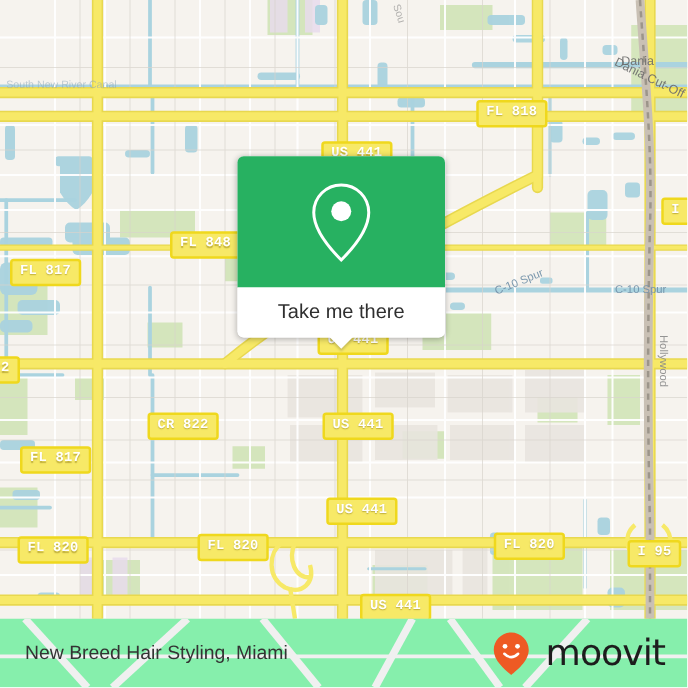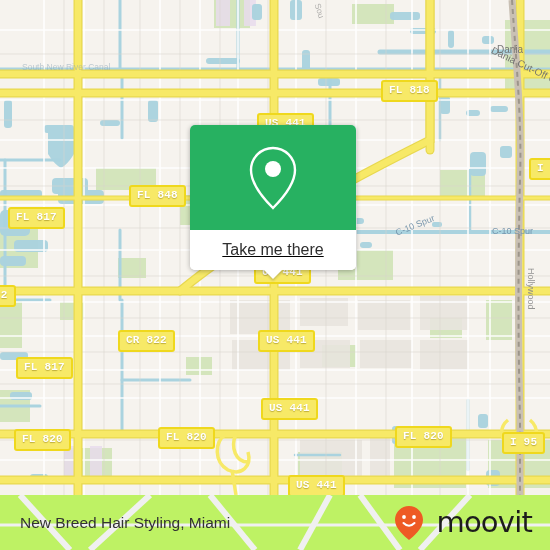--- a/index.html
+++ b/index.html
@@ -95,21 +95,20 @@
     justify-content: center;
   }
   .card-bottom {
     background: #ffffff;
     height: 40px;
     border-radius: 0 0 5px 5px;
     display: flex;
     align-items: center;
     justify-content: center;
     position: relative;
-    text-decoration: underline;
   }
   .card-label {
     color: #2f2f2f;
     font-size: 16px;
     font-family: "Liberation Sans", sans-serif;
   }
   .card-tail {
     position: absolute;
     left: 50%;
     bottom: -9px;
@@ -121,21 +120,21 @@
     filter: drop-shadow(0 2px 1px rgba(0,0,0,0.18));
   }
 
   
   .footer {
     position: absolute;
     left: 0;
     top: 495px;
     width: 550px;
     height: 55px;
-    background: #bef264;
+    background: #86efac;
     display: flex;
     align-items: center;
     justify-content: space-between;
     box-sizing: border-box;
     padding: 0 18px 0 20px;
     overflow: hidden;
   }
   .footer-watermark {
     position: absolute;
     left: 0; top: 0;
@@ -372,36 +371,36 @@
         <path d="M508,420 C498,428 500,444 514,446"></path>
         <path d="M530,420 C540,428 538,444 526,446"></path>
       </g>
 
       <g>
         <path d="M512,0 C516,60 522,120 520,180 C518,260 518,340 520,420 L520,495" stroke="#c9c0b4" stroke-width="7" fill="none"></path>
         <path d="M512,0 C516,60 522,120 520,180 C518,260 518,340 520,420 L520,495" stroke="#9c958a" stroke-width="2" fill="none" stroke-dasharray="5 4"></path>
       </g>
     </svg>
 
-    <div class="water-label faint" style="left:22px; top:62px;">South New River Canal</div>
+    <div class="water-label faint" style="left:5px; top:62px;">South New River Canal</div>
 
     <div class="water-label" style="left:497px; top:44px; font-size:10px; color:#6b6b6b;text-align:center;">Dania</div>
 
     <div class="water-label" style="left:492px; top:44px; transform:rotate(26deg); transform-origin:left center; color:#6b6b6b; font-size:10px;">Dania Cut-Off Canal</div>
 
     <div class="water-label" style="left:396px; top:228px; transform:rotate(-22deg); transform-origin:left center;">C-10 Spur</div>
 
     <div class="water-label" style="left:492px; top:226px;">C-10 Spur</div>
 
     <div class="water-label" style="left:536px; top:268px; transform:rotate(90deg); transform-origin:left top; color:#8a8a8a; font-size:9px;">Hollywood</div>
 
     <div class="water-label faint" style="left:322px; top:2px; transform:rotate(72deg); transform-origin:left top; color:#7a7a7a;">Sou</div>
 
     <div class="shield" style="left:381px; top:80px;">FL 818</div>
-    <div class="shield" style="left:129px; top:185px;">FL 848</div>
+    <div class="shield" style="left:136px; top:185px;">FL 848</div>
     <div class="shield" style="left:8px; top:207px;">FL 817</div>
     <div class="shield" style="left:118px; top:284px;margin-top:46px;">CR 822</div>
     <div class="shield" style="left:-14px; top:285px;">22</div>
     <div class="shield" style="left:529px; top:158px;">I 95</div>
     <div class="shield" style="left:257px; top:113px;">US 441</div>
     <div class="shield" style="left:254px; top:262px;">US 441</div>
     <div class="shield" style="left:258px; top:330px;">US 441</div>
     <div class="shield" style="left:261px; top:398px;">US 441</div>
     <div class="shield" style="left:288px; top:475px;">US 441</div>
     <div class="shield" style="left:16px; top:357px;">FL 817</div>

